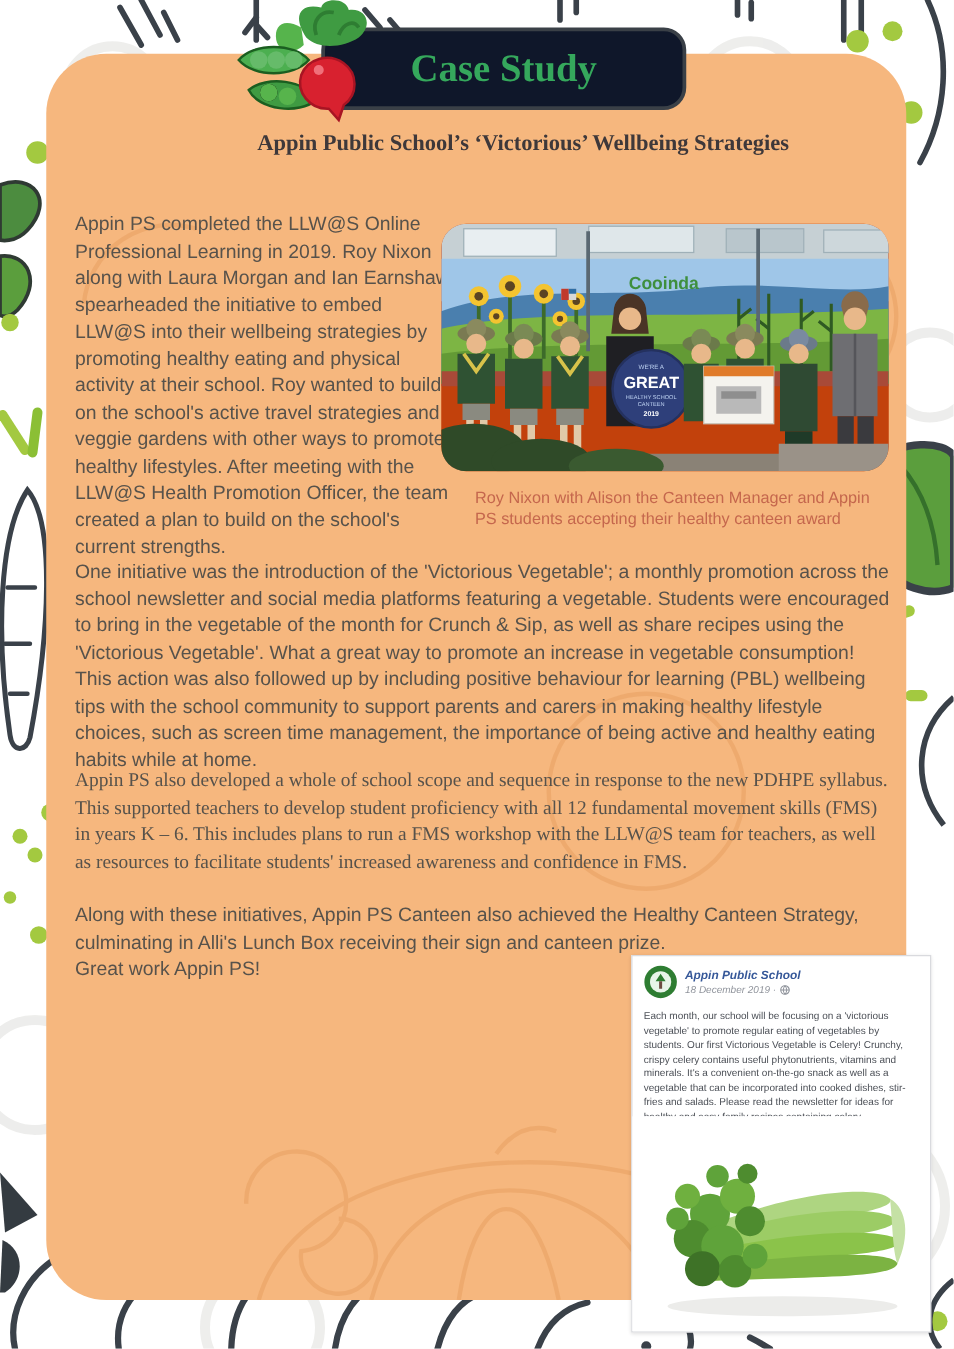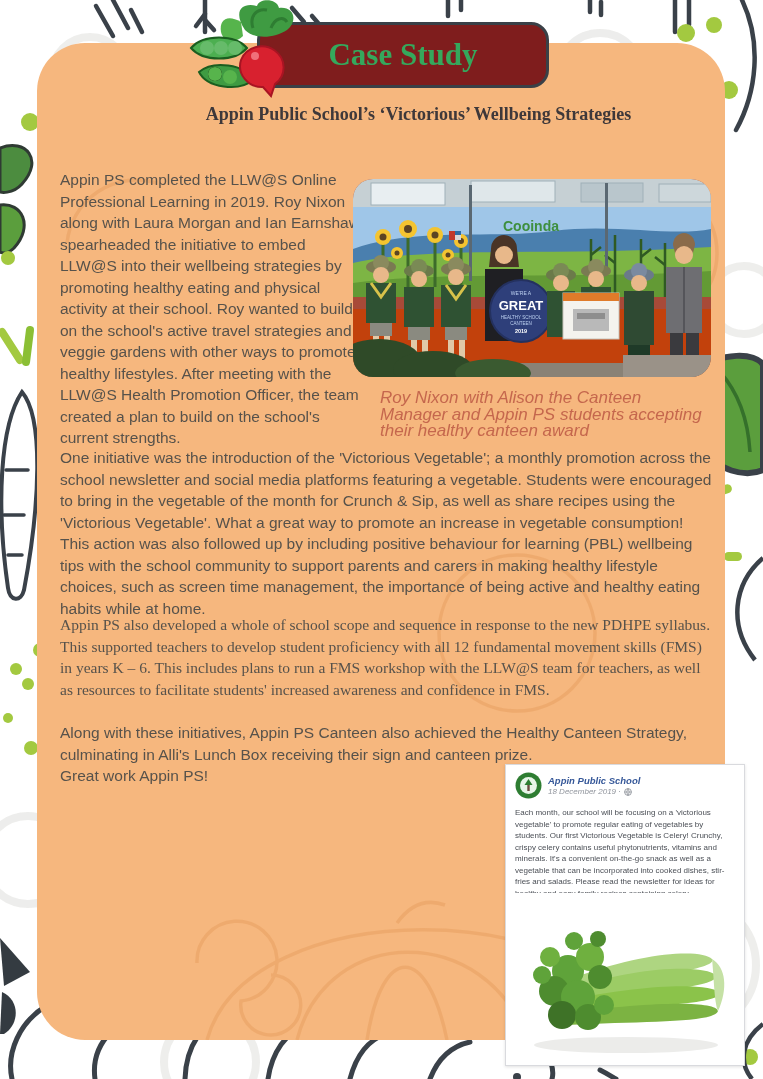--- a/index.html
+++ b/index.html
@@ -2,35 +2,35 @@
 <html><head>
 <meta charset="utf-8">
 <style>
   html,body{margin:0;padding:0;background:#fff;}
   .page{position:relative;width:763px;height:1079px;background:#ffffff;overflow:hidden;
         font-family:"Liberation Sans", sans-serif;}
   .bg-doodles{position:absolute;left:0;top:0;z-index:0;}
   .panel{position:absolute;left:37px;top:43px;width:688px;height:997px;background:#F6B77E;
          border-radius:48px;z-index:1;}
   .panel svg{position:absolute;left:0;top:0;}
-  .badge{position:absolute;left:257px;top:22px;width:286px;height:60px;background:#7f1d1d;
+  .badge{position:absolute;left:257px;top:22px;width:286px;height:60px;background:#0f172a;
          border:3px solid #3A4047;border-radius:18px;z-index:3;display:flex;align-items:center;justify-content:center;}
   .badge span{font-family:"Liberation Serif", serif;font-weight:bold;font-size:31px;color:#35A85C;}
   .veggie-cluster{position:absolute;left:183px;top:0px;z-index:4;}
   .page-title{position:absolute;left:37px;top:104px;width:763px;margin:0;text-align:center;z-index:2;
         font-family:"Liberation Serif", serif;font-weight:bold;font-size:18px;color:#3E383A;}
   .body-text{position:absolute;margin:0;z-index:2;font-size:15.5px;line-height:21.5px;color:#57524B;}
   .p1{left:60px;top:169px;width:304px;}
   .p2{left:60px;top:447px;width:656px;}
   .p3{left:60px;top:614px;width:656px;font-family:Liberation Serif, serif;}
   .p4{left:60px;top:722px;width:656px;}
   .photo{position:absolute;left:353px;top:179px;width:358px;height:198px;border-radius:20px;
          overflow:hidden;z-index:2;background:#c2410c;}
   .caption{position:absolute;left:380px;top:390px;width:322px;z-index:2;
-           font-size:17px;line-height:16.5px;color:#C5674D;font-style:italic;}
+           font-size:13px;line-height:16.5px;color:#C5674D;}
   .fb-card{position:absolute;left:505px;top:764px;width:238px;height:300px;background:#ffffff;
            border:1px solid #d9dade;box-shadow:0 1px 3px rgba(0,0,0,.12);z-index:5;
            font-family:"Liberation Sans", sans-serif;}
   .fb-head{display:flex;align-items:center;gap:6px;padding:7px 9px 2px 9px;font-style:italic;}
   .fb-name{font-size:9.5px;font-weight:bold;color:#365899;}
   .fb-date{font-size:8px;color:#90949c;display:flex;align-items:center;gap:3px;margin-top:1px;}
   .fb-title{padding:6px 9px 0 9px;font-size:8.5px;color:#4b4f56;}
   .fb-body{padding:6px 9px 0 9px;font-size:8px;line-height:11.5px;color:#4b4f56;}
   .fb-photo{position:absolute;left:0;bottom:0;width:238px;height:172px;background:#ffffff;}
 </style>

